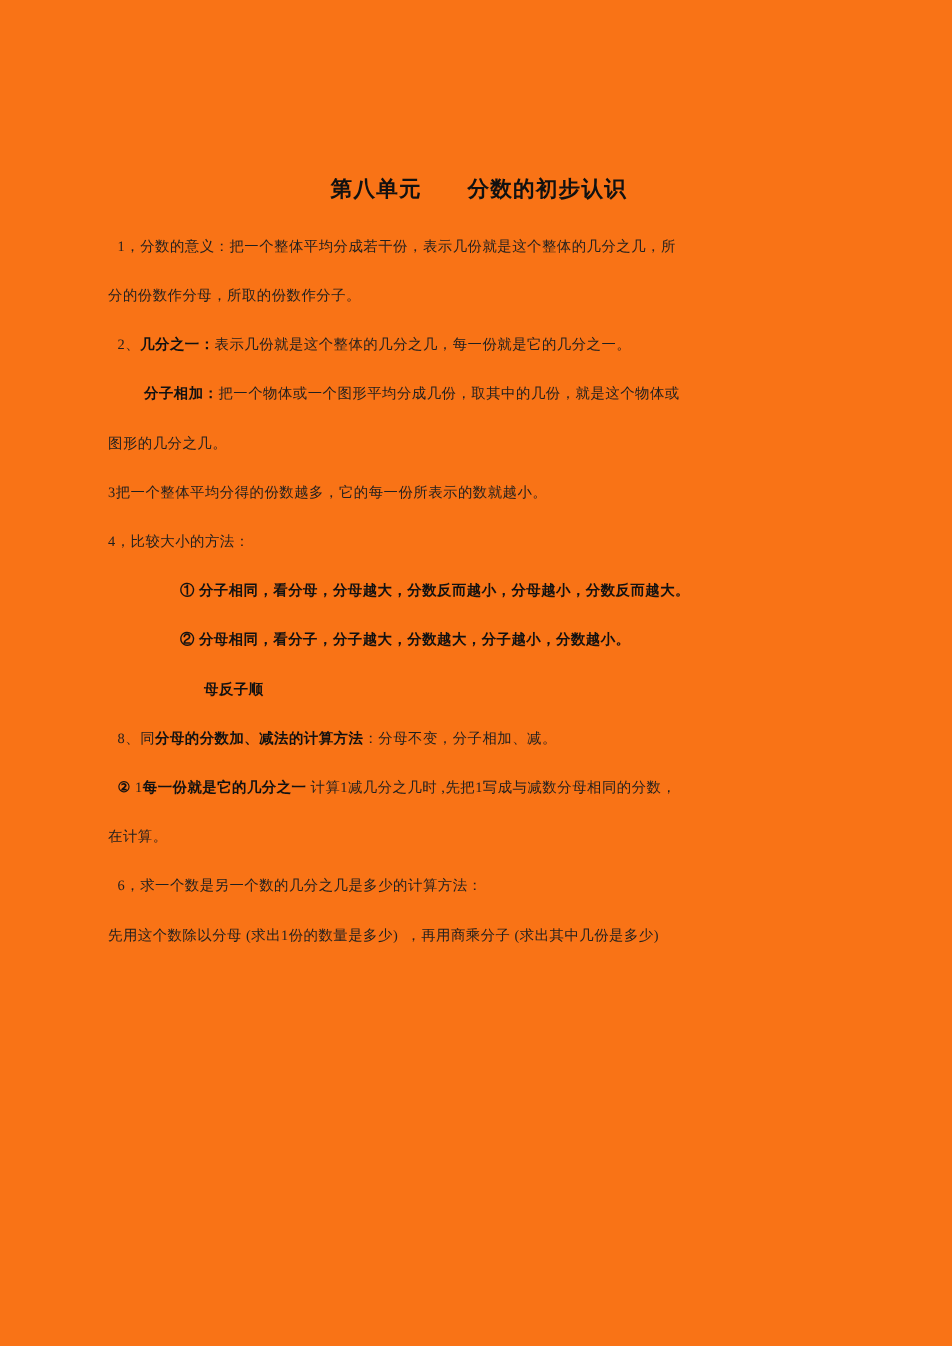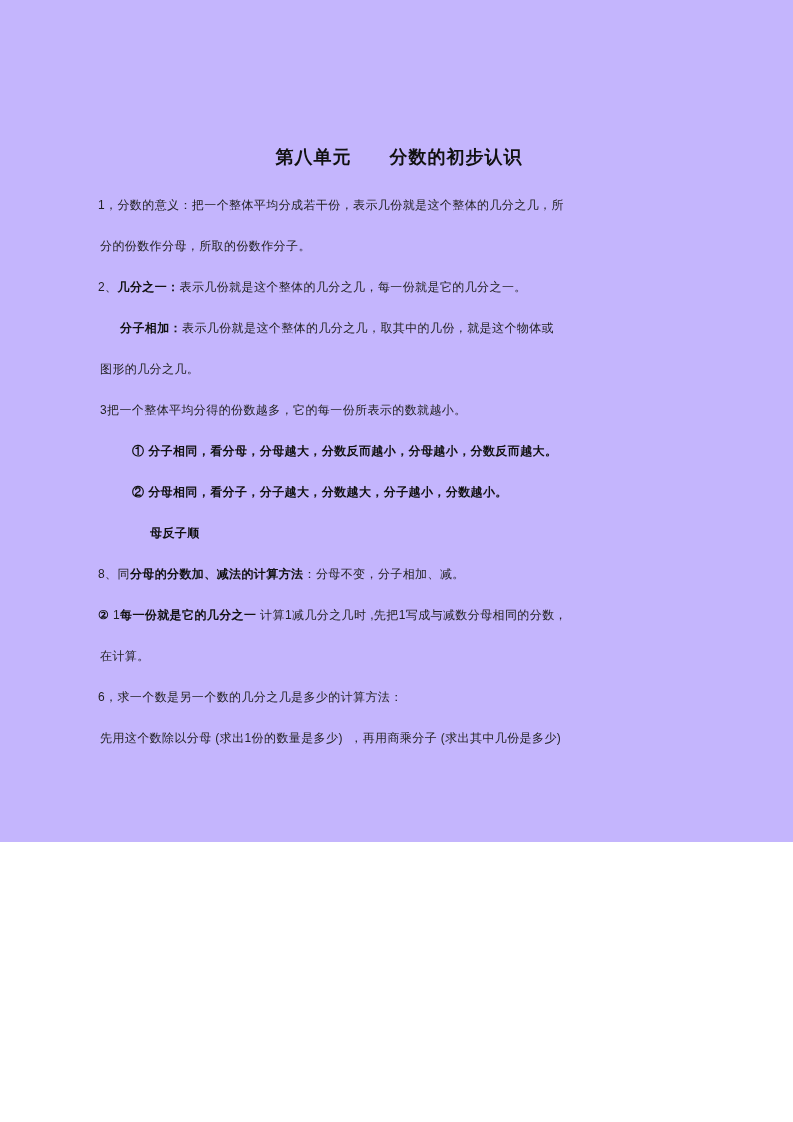--- a/index.html
+++ b/index.html
@@ -3,24 +3,24 @@
 <meta charset="utf-8">
 <style>
   html, body {
     margin: 0;
     padding: 0;
     background: #ffffff;
   }
   .page {
     position: relative;
     width: 793px;
-    height: 842px;
-    background: #c4b5fd;
+    height: 1122px;
+    background: #f97316;
     overflow: hidden;
-    font-family: Liberation Sans, sans-serif;
+    font-family: Liberation Serif, serif;
     color: #1f1f1f;
   }
   .content {
     position: absolute;
     left: 88px;
     top: 146px;
     width: 622px;
   }
   .doc-title {
     font-size: 18px;
@@ -35,39 +35,40 @@
   .line {
     font-size: 12px;
     line-height: 21px;
     margin: 0 0 20px 0;
     letter-spacing: 0.4px;
     white-space: pre;
   }
   .line .run { font-weight: 400; }
   .line .run.bold { font-weight: 700; color: #111111; }
   
-  .indent-0 { margin-left: 12px; }
+  .indent-0 { margin-left: 2px; }
   .indent-1 { margin-left: 10px; }
   .indent-2 { margin-left: 32px; }
-  .indent-3 { margin-left: 44px; }
-  .indent-4 { margin-left: 62px; }
+  .indent-3 { margin-left: 62px; }
+  .indent-4 { margin-left: 82px; }
 </style>
 </head>
 <body>
 
 <div class="page">
   <div class="content">
     <h1 class="doc-title">第八单元　　分数的初步认识</h1>
     <div id="paragraphs">
         <p class="line indent-1"><span class="run">1，分数的意义：把一个整体平均分成若干份，表示几份就是这个整体的几分之几，所</span></p>
         <p class="line indent-0"><span class="run">分的份数作分母，所取的份数作分子。</span></p>
         <p class="line indent-1"><span class="run">2、</span><span class="run bold">几分之一：</span><span class="run">表示几份就是这个整体的几分之几，每一份就是它的几分之一。</span></p>
-        <p class="line indent-2"><span class="run bold">分子相加：</span><span class="run">表示几份就是这个整体的几分之几，取其中的几份，就是这个物体或</span></p>
+        <p class="line indent-2"><span class="run bold">分子相加：</span><span class="run">把一个物体或一个图形平均分成几份，取其中的几份，就是这个物体或</span></p>
         <p class="line indent-0"><span class="run">图形的几分之几。</span></p>
         <p class="line indent-0"><span class="run">3把一个整体平均分得的份数越多，它的每一份所表示的数就越小。</span></p>
+        <p class="line indent-0"><span class="run">4，比较大小的方法：</span></p>
         <p class="line indent-3"><span class="run bold">① 分子相同，看分母，分母越大，分数反而越小，分母越小，分数反而越大。</span></p>
         <p class="line indent-3"><span class="run bold">② 分母相同，看分子，分子越大，分数越大，分子越小，分数越小。</span></p>
         <p class="line indent-4"><span class="run bold">母反子顺</span></p>
         <p class="line indent-1"><span class="run">8、同</span><span class="run bold">分母的分数加、减法的计算方法</span><span class="run">：分母不变，分子相加、减。</span></p>
         <p class="line indent-1"><span class="run bold">② </span><span class="run">1</span><span class="run bold">每一份就是它的几分之一</span><span class="run"> 计算1减几分之几时 ,先把1写成与减数分母相同的分数，</span></p>
         <p class="line indent-0"><span class="run">在计算。</span></p>
         <p class="line indent-1"><span class="run">6，求一个数是另一个数的几分之几是多少的计算方法：</span></p>
         <p class="line indent-0"><span class="run">先用这个数除以分母 (求出1份的数量是多少)  ，再用商乘分子 (求出其中几份是多少)</span></p>
       </div>
   </div>

